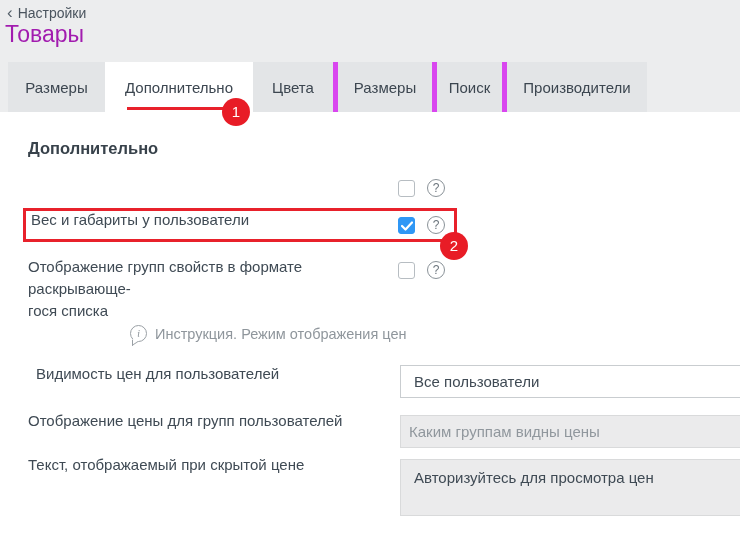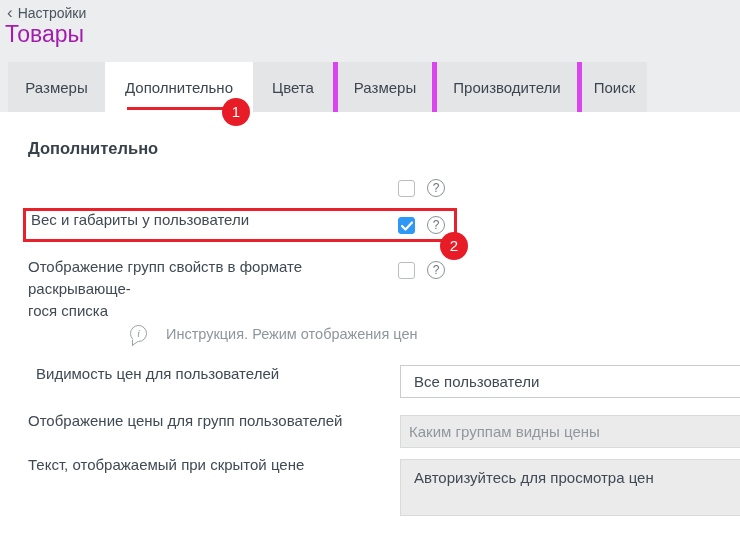--- a/index.html
+++ b/index.html
@@ -78,25 +78,25 @@
     <div class="tab active" style="width:148px">
       <span>Дополнительно</span>
       <div class="tab-underline"></div>
     </div>
     <div class="tab" style="width:80px">
         <span>Цвета</span>
       </div>
     <div class="tab divider" style="width:99px">
         <span>Размеры</span>
       </div>
+    <div class="tab divider" style="width:70px">
+        <span>Поиск</span>
+      </div>
     <div class="tab divider" style="width:145px">
         <span>Производители</span>
-      </div>
-    <div class="tab divider" style="width:70px">
-        <span>Поиск</span>
       </div>
   </div>
 
   <div class="badge" id="badge-1">1</div>
   <div class="badge" id="badge-2">2</div>
 
   <div class="content">
 
     <div class="abs section-heading" style="left:28px; top:27px">Дополнительно</div>
 
@@ -111,21 +111,21 @@
       </svg>
     </div>
     <div class="abs help-icon" style="left:427px; top:104px">?</div>
 
     <div class="abs row-label" style="left:28px; top:144px; width:372px">Отображение групп свойств в формате раскрывающе-
 гося списка</div>
     <div class="abs checkbox" style="left:398px; top:150px"></div>
     <div class="abs help-icon" style="left:427px; top:149px">?</div>
 
     <div class="abs info-icon" style="left:130px; top:213px">i</div>
-    <div class="abs hint-text" style="left:166px; top:214px">Инструкция. Режим отображения цен</div>
+    <div class="abs hint-text" style="left:155px; top:214px">Инструкция. Режим отображения цен</div>
 
     <div class="abs row-label" style="left:36px; top:251px; width:360px">Видимость цен для пользователей</div>
     <input class="field-input" style="top: 253px;" value="Все пользователи">
 
     <div class="abs row-label" style="left:28px; top:298px; width:360px">Отображение цены для групп пользователей</div>
     <input class="field-input disabled" style="top: 303px;" placeholder="Каким группам видны цены">
 
     <div class="abs row-label" style="left:28px; top:342px; width:360px">Текст, отображаемый при скрытой цене</div>
     <textarea class="field-textarea" style="top: 347px;">Авторизуйтесь для просмотра цен</textarea>
 

